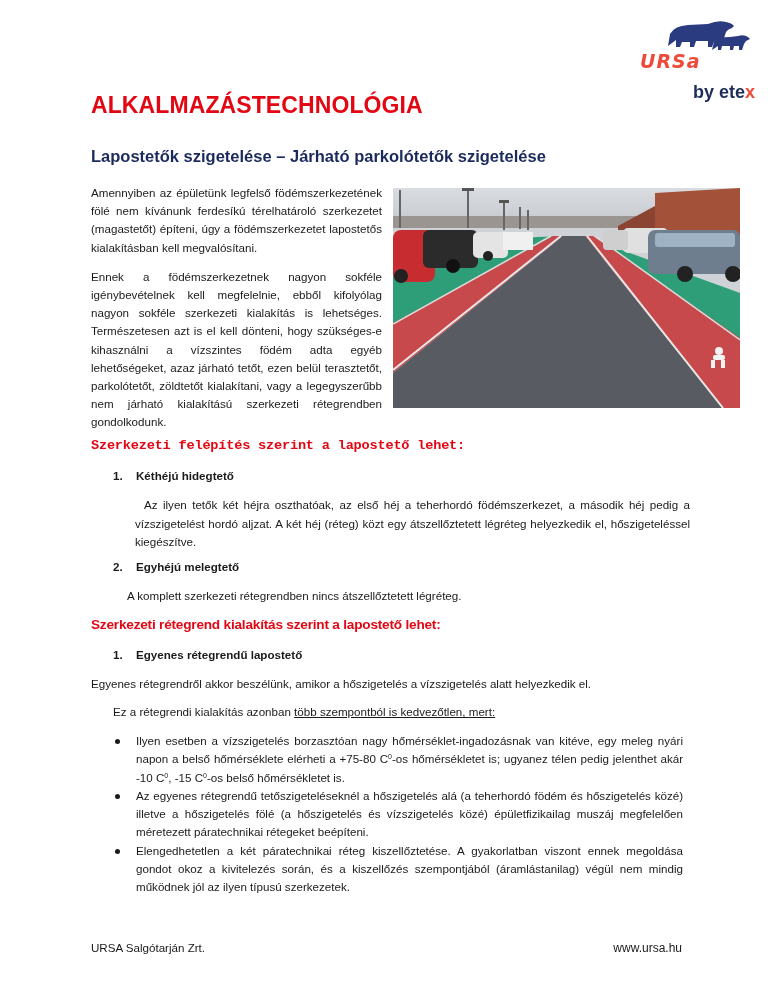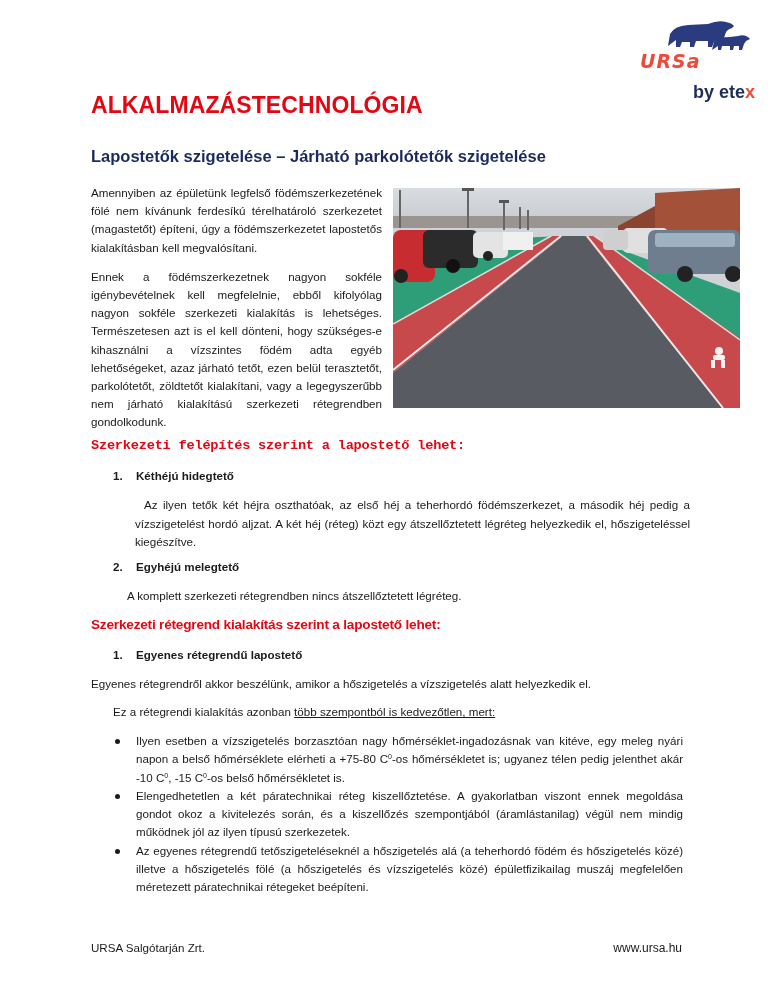--- a/index.html
+++ b/index.html
@@ -139,22 +139,22 @@
   <span>Ez a rétegrendi kialakítás azonban </span><span class="u">több szempontból is kedvezőtlen, mert:</span>
 </div>
 
 <ul class="bullets">
   <li>
     <span class="dot"></span>
     <span>Ilyen esetben a vízszigetelés borzasztóan nagy hőmérséklet-ingadozásnak van kitéve, egy meleg nyári napon a belső hőmérséklete elérheti a  +75-80 C</span><sup>0</sup><span>-os hőmérsékletet is; ugyanez télen pedig jelenthet akár  -10 C</span><sup>0</sup><span>, -15 C</span><sup>0</sup><span>-os belső hőmérsékletet is.</span>
   </li>
   <li>
     <span class="dot"></span>
-    <span>Elengedhetetlen a két páratechnikai réteg kiszellőztetése. A gyakorlatban viszont ennek megoldása gondot okoz a kivitelezés során, és a kiszellőzés szempontjából (áramlástanilag) végül nem mindig működnek jól az ilyen típusú szerkezetek.</span>
+    <span>Az egyenes rétegrendű tetőszigeteléseknél a hőszigetelés alá (a teherhordó födém és hőszigetelés közé) illetve a hőszigetelés fölé (a hőszigetelés és vízszigetelés közé) épületfizikailag muszáj megfelelően méretezett páratechnikai rétegeket beépíteni.</span>
   </li>
   <li>
     <span class="dot"></span>
-    <span>Az egyenes rétegrendű tetőszigeteléseknél a hőszigetelés alá (a teherhordó födém és hőszigetelés közé) illetve a hőszigetelés fölé (a hőszigetelés és vízszigetelés közé) épületfizikailag muszáj megfelelően méretezett páratechnikai rétegeket beépíteni.</span>
+    <span>Elengedhetetlen a két páratechnikai réteg kiszellőztetése. A gyakorlatban viszont ennek megoldása gondot okoz a kivitelezés során, és a kiszellőzés szempontjából (áramlástanilag) végül nem mindig működnek jól az ilyen típusú szerkezetek.</span>
   </li>
 </ul>
 
 <div class="footer-left">URSA Salgótarján Zrt.</div>
 <div class="footer-right">www.ursa.hu</div>
 
 </body></html>

